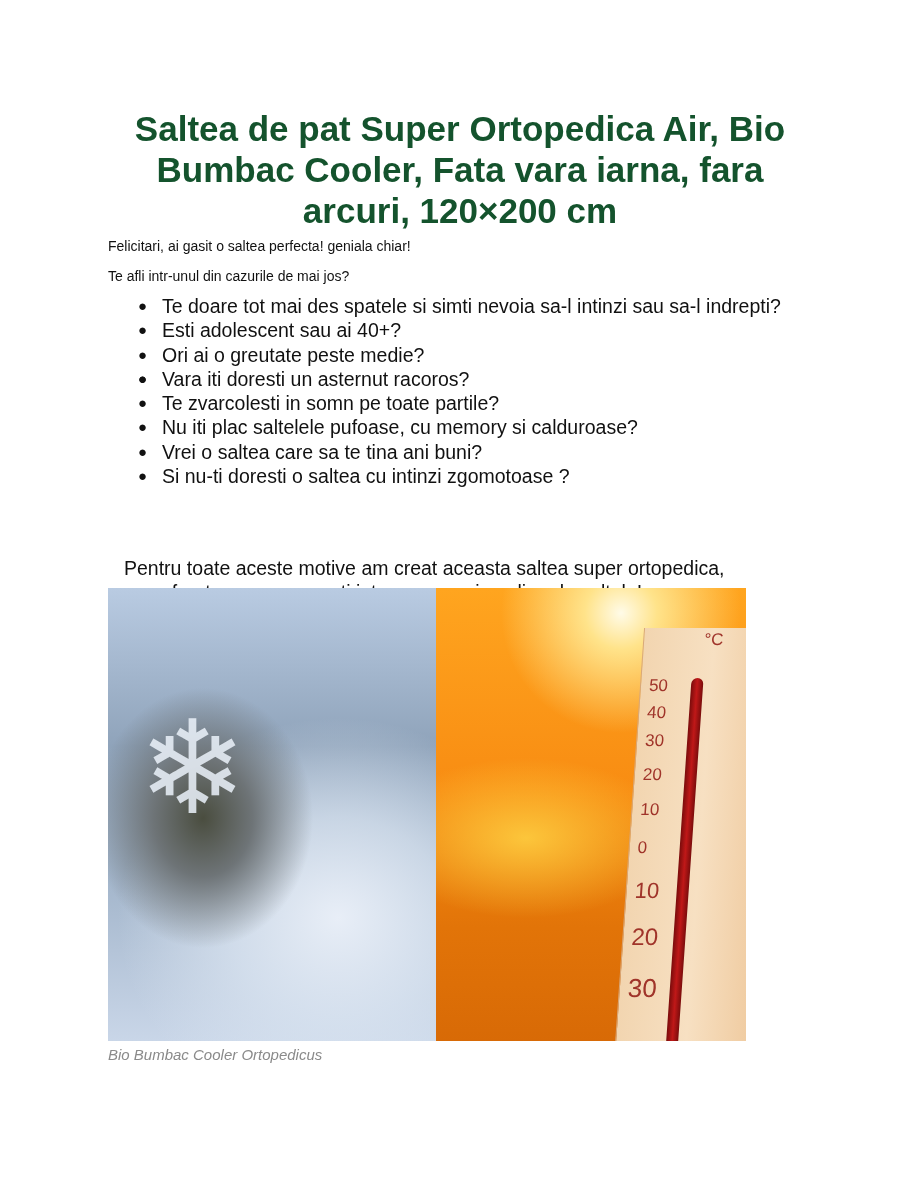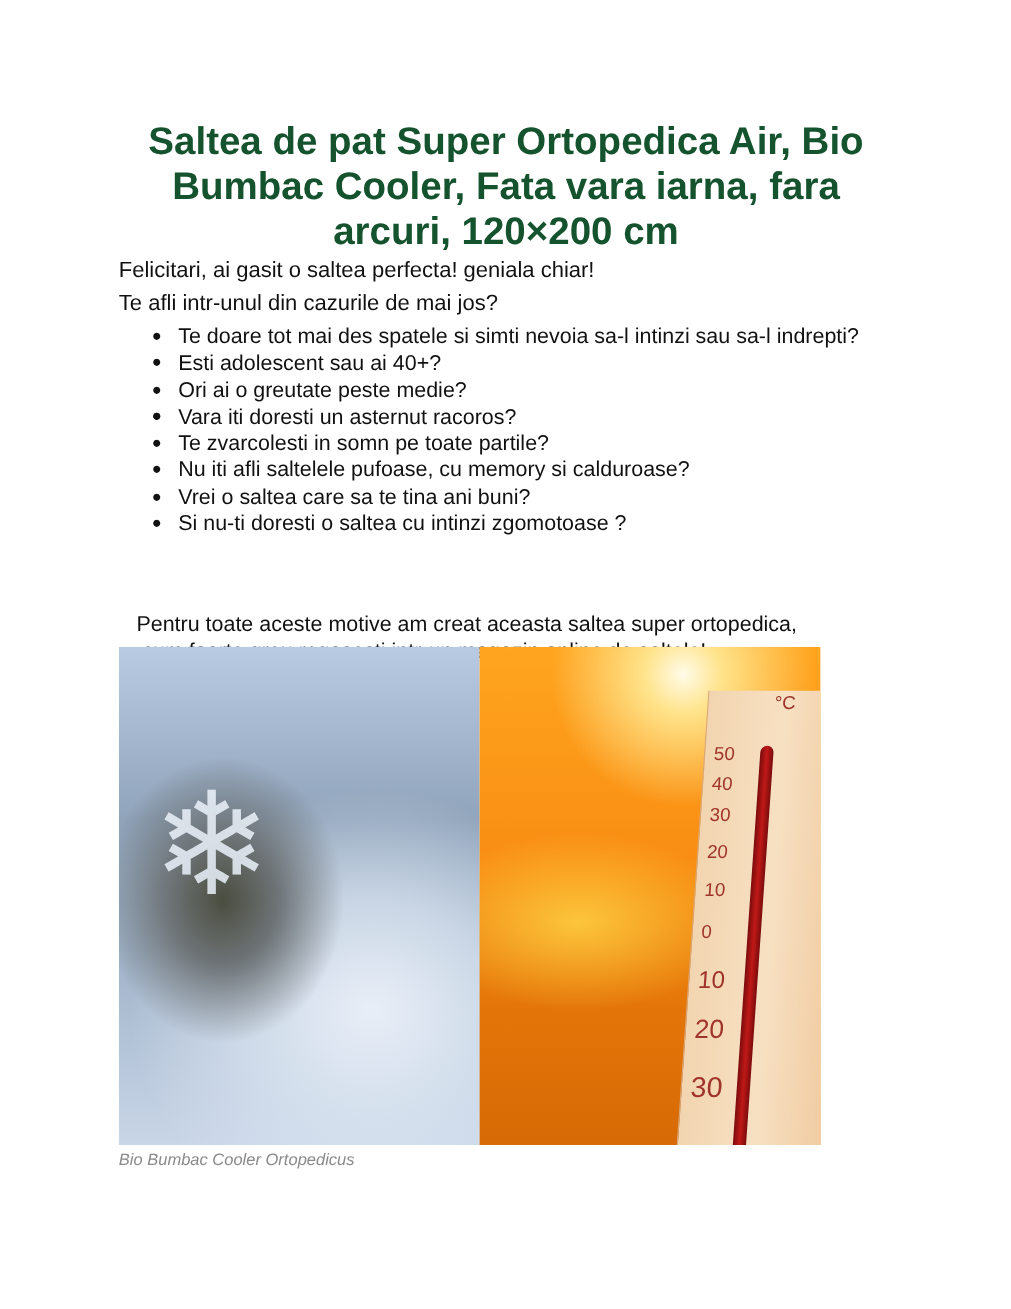--- a/index.html
+++ b/index.html
@@ -1,20 +1,20 @@
 <!DOCTYPE html>
 <html><head>
   <meta charset="utf-8">
   <style>
     html, body { margin: 0; padding: 0; background: #ffffff; }
     body { width: 919px; height: 1190px; position: relative; overflow: hidden;
            font-family: "Liberation Sans", sans-serif; color: #111111; }
     .title { position: absolute; left: 108px; width: 704px; top: 108px; text-align: center;
              color: #14532d; font-weight: bold; font-size: 35px; line-height: 41px; margin: 0; }
-    .para { position: absolute; left: 108px; font-size: 20px; line-height: 23px; margin: 0; white-space: nowrap; }
+    .para { position: absolute; left: 108px; font-size: 14px; line-height: 23px; margin: 0; white-space: nowrap; }
     .bullets { position: absolute; left: 108px; top: 294px; margin: 0; padding: 0; list-style: none; width: 680px; }
     .bullets li { position: relative; padding-left: 54px; font-size: 19.5px; line-height: 24.3px; }
     .bullets li .dot { position: absolute; left: 30px; top: 0; font-size: 15px; }
     .closing { position: absolute; left: 108px; top: 540px; font-size: 19.5px; line-height: 24px; margin: 16px; white-space: pre; }
     .figure { position: absolute; left: 108px; top: 588px; width: 638px; height: 453px; overflow: hidden; }
     .winter { position: absolute; left: 0; top: 0; width: 328px; height: 453px;
       background:
         radial-gradient(ellipse 110px 130px at 95px 230px, #4a4d3f 0%, #6e7477 45%, rgba(160,180,200,0) 100%),
         radial-gradient(ellipse 220px 200px at 230px 330px, #e8eef7 0%, rgba(220,230,242,0.7) 50%, rgba(200,215,235,0) 100%),
         linear-gradient(180deg, #b9cbe2 0%, #8fa3ba 35%, #9fb2c8 60%, #c9d6e8 100%); }
@@ -40,21 +40,21 @@
 <p class="para" style="top:235px">Felicitari, ai gasit o saltea perfecta! geniala chiar!</p>
 <p class="para" style="top:265px">Te afli intr-unul din cazurile de mai jos?</p>
 
 <ul class="bullets">
   <li><span class="dot">●</span><span>Te doare tot mai des spatele si simti nevoia sa-l intinzi sau sa-l indrepti?</span></li>
   <li><span class="dot">●</span><span>Esti adolescent sau ai 40+?</span></li>
   <li><span class="dot">●</span><span>Ori ai o greutate peste medie?</span></li>
   <li><span class="dot">●</span></li>
   <li><span class="dot">●</span><span>Vara iti doresti un asternut racoros?</span></li>
   <li><span class="dot">●</span><span>Te zvarcolesti in somn pe toate partile?</span></li>
-  <li><span class="dot">●</span><span>Nu iti afli saltelele pufoase, cu memory si calduroase?</span></li>
+  <li><span class="dot">●</span><span>Nu iti plac saltelele pufoase, cu memory si calduroase?</span></li>
   <li><span class="dot">●</span><span>Vrei o saltea care sa te tina ani buni?</span></li>
   <li><span class="dot">●</span><span>Si nu-ti doresti o saltea cu intinzi zgomotoase ?</span></li>
 </ul>
 
 <p class="closing">Pentru toate aceste motive am creat aceasta saltea super ortopedica,
  cum foarte greu regasesti intr-un magazin online de saltele!</p>
 
 <div class="figure">
   <div class="winter">
     <span class="snowflake">❄</span>

